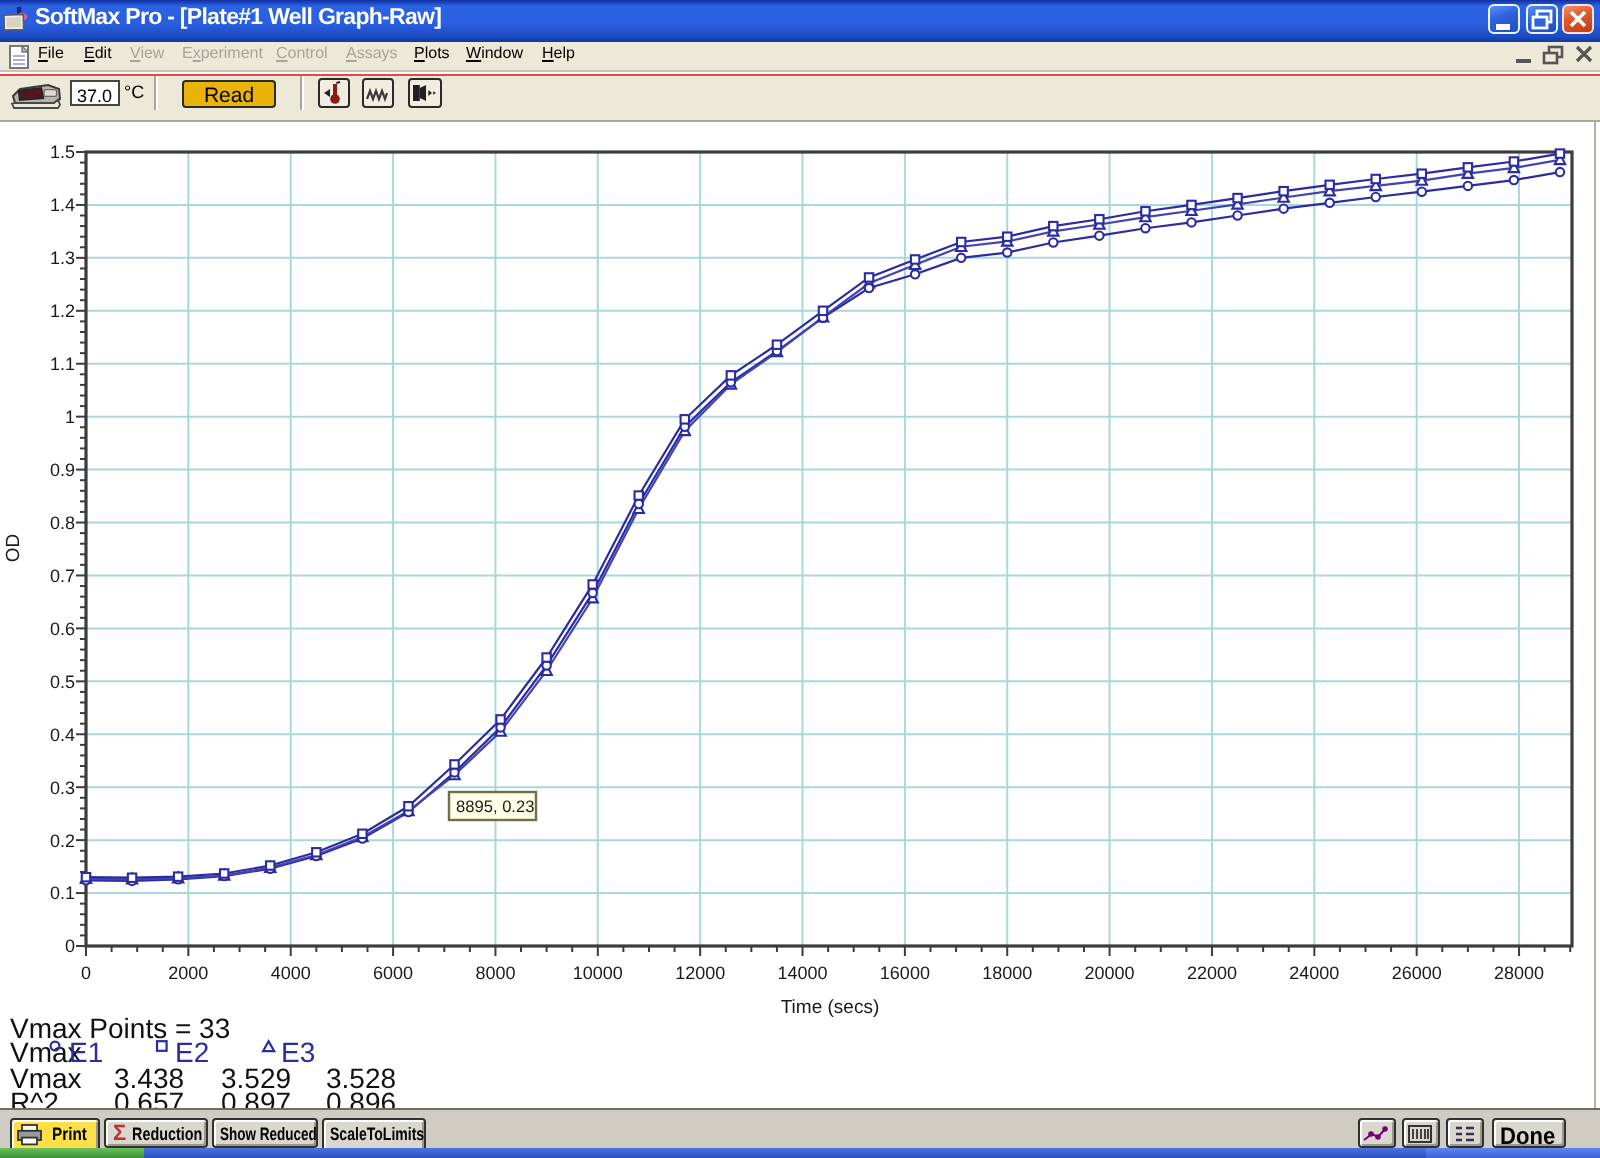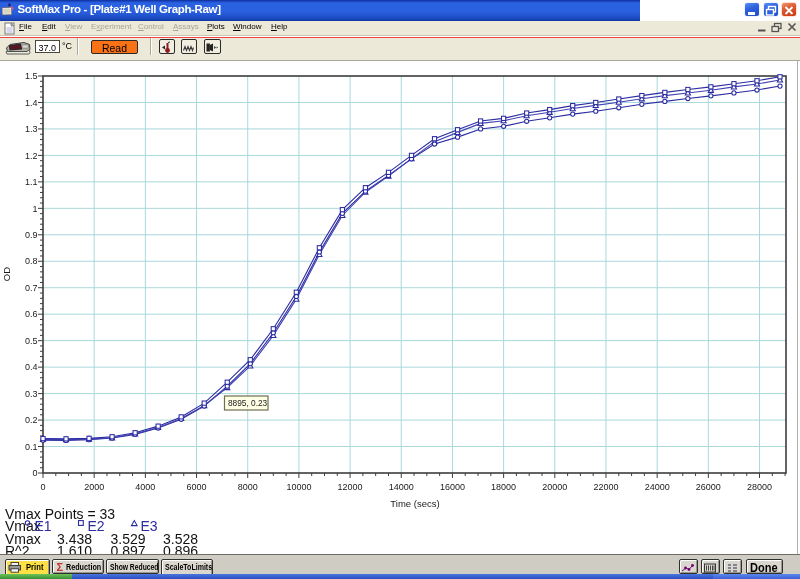--- a/index.html
+++ b/index.html
@@ -329,25 +329,25 @@
       <path d="M108.5 7.6 L111.3 2.6 L114.1 7.6 Z"></path>
     </svg>
 <div class="abs" style="left:34.5px;top:518px;color:#2b2ba2">E1</div>
 <div class="abs" style="left:87.5px;top:518px;color:#2b2ba2">E2</div>
 <div class="abs" style="left:140.5px;top:518px;color:#2b2ba2">E3</div>
 <div class="abs" style="left:5px;top:530.5px">Vmax</div>
 <div class="abs" style="left:57px;top:530.5px">3.438</div>
 <div class="abs" style="left:110.5px;top:530.5px">3.529</div>
 <div class="abs" style="left:163px;top:530.5px">3.528</div>
 <div class="abs" style="left:5px;top:543px">R^2</div>
-<div class="abs" style="left:57px;top:543px">1.610</div>
+<div class="abs" style="left:57px;top:543px">0.657</div>
 <div class="abs" style="left:110.5px;top:543px">0.897</div>
 <div class="abs" style="left:163px;top:543px">0.896</div>
 </div>
-<div class="abs" style="left:0;top:0;width:640px;height:21px;background:linear-gradient(to bottom,#0f2fa0 0%,#2a62e2 14%,#2a60e0 55%,#1c4cc4 86%,#123a9e 100%)">
+<div class="abs" style="left:0;top:0;width:800px;height:21px;background:linear-gradient(to bottom,#0f2fa0 0%,#2a62e2 14%,#2a60e0 55%,#1c4cc4 86%,#123a9e 100%)">
 <svg class="abs" style="left:0px;top:2px" width="16" height="15">
       <path d="M8.3 1.6 L10.5 1.2 L10.8 4.6 L8.6 5 Z" fill="#1a2a6a"></path>
       <path d="M10.2 4.2 Q13.8 4.4 13.6 6.6 Q13.2 8.6 10.4 8.2 Q8.4 7.6 9 5.8 Q9.4 4.3 10.2 4.2 Z" fill="#e05a98"></path>
       <path d="M2 5.6 L11.6 5.2 L11.8 12.8 L2.2 13 Z" fill="#f2efe2" stroke="#5a5a72" stroke-width=".8"></path>
       <path d="M3.2 6.8 L10.4 6.5 L10.6 11.6 L3.4 11.8 Z" fill="#d8d4c0"></path>
     </svg>
 <div class="abs" style="left:17.5px;top:3px;font-size:11.5px;font-weight:bold;color:#fff;letter-spacing:-.35px">SoftMax Pro - [Plate#1 Well Graph-Raw]</div>
 <div class="abs" style="left:744px;top:2px;width:16px;height:15px;border-radius:3px;background:linear-gradient(160deg,#5a90f8 0%,#2e63dd 40%,#1c4ec6 100%);border:1px solid #eef4ff">
       <div class="abs" style="left:3px;top:9px;width:7px;height:3px;background:#fff"></div>
     </div>
@@ -386,21 +386,21 @@
 <div class="abs" style="left:0;top:37px;width:800px;height:24px;background:#ece9d8;border-top:1px solid #ef4444;border-bottom:1px solid #aca899">
 <svg class="abs" style="left:4px;top:3px" width="28" height="15">
       <path d="M6 3.5 L20 1.5 L25.5 3.5 L26 8.5 L23 10.5 L3.5 10.5 L2.5 7 Z" fill="#b8b4aa" stroke="#3a3a3a" stroke-width="1"></path>
       <path d="M5.5 4.5 L16.5 3.2 L17.5 8 L6 8.8 Z" fill="#5a1420" stroke="#26262a" stroke-width="1.2"></path>
       <rect x="18" y="3.8" width="6.3" height="3.4" fill="#dedacf" stroke="#6a6a6a" stroke-width=".7" rx="1"></rect>
       <path d="M3.5 10.5 L23 10.5 L25 8.8 L26 11.5 L25 13 L3 13 L2 10.8 Z" fill="#eceade" stroke="#4a4a4a" stroke-width=".9"></path>
     </svg>
 <div class="abs" style="left:34.5px;top:2px;width:25px;height:13px;background:#fff;border:1px solid #4a463e;font-size:9px;padding:2px 0 0 3px">37.0</div>
 <div class="abs" style="left:62px;top:3px;font-size:9px">°C</div>
 <div class="abs" style="left:76.5px;top:0px;width:1px;height:17px;background:#aca899;box-shadow:1px 0 0 #fff"></div>
-<div class="abs" style="left:91px;top:1.5px;width:47px;height:14.5px;background:#f97316;border:1.6px solid #2a2a2a;border-radius:2px;font-size:10.5px;text-align:center;padding-top:1px">Read</div>
+<div class="abs" style="left:91px;top:1.5px;width:47px;height:14.5px;background:#eab308;border:1.6px solid #2a2a2a;border-radius:2px;font-size:10.5px;text-align:center;padding-top:1px">Read</div>
 <div class="abs" style="left:150px;top:0px;width:1px;height:17px;background:#aca899;box-shadow:1px 0 0 #fff"></div>
 <div class="abs" style="left:158.5px;top:0.5px;width:16px;height:15.5px;background:#f1eee1;border:1.4px solid #2a2a2a;border-radius:2px"><svg width="13" height="13">
         <line x1="7.5" y1="2" x2="7.5" y2="8" stroke="#8c1a1a" stroke-width="2"></line>
         <circle cx="7.5" cy="9.5" r="2.4" fill="#8c1a1a"></circle>
         <path d="M2 6.5 L5 4.5 L5 8.5 Z" fill="#222"></path>
         <line x1="8.2" y1="1.5" x2="10" y2="1" stroke="#222" stroke-width="1"></line>
       </svg></div>
 <div class="abs" style="left:181px;top:0.5px;width:16px;height:15.5px;background:#f1eee1;border:1.4px solid #2a2a2a;border-radius:2px"><svg width="13" height="13">
         <path d="M1.5 9.5 L3 5.5 L4.5 9.5 L6 5.5 L7.5 9.5 L9 5.5 L10.5 9.5 L11.5 6.5" fill="none" stroke="#3a3a3a" stroke-width="1.1"></path>
       </svg></div>

